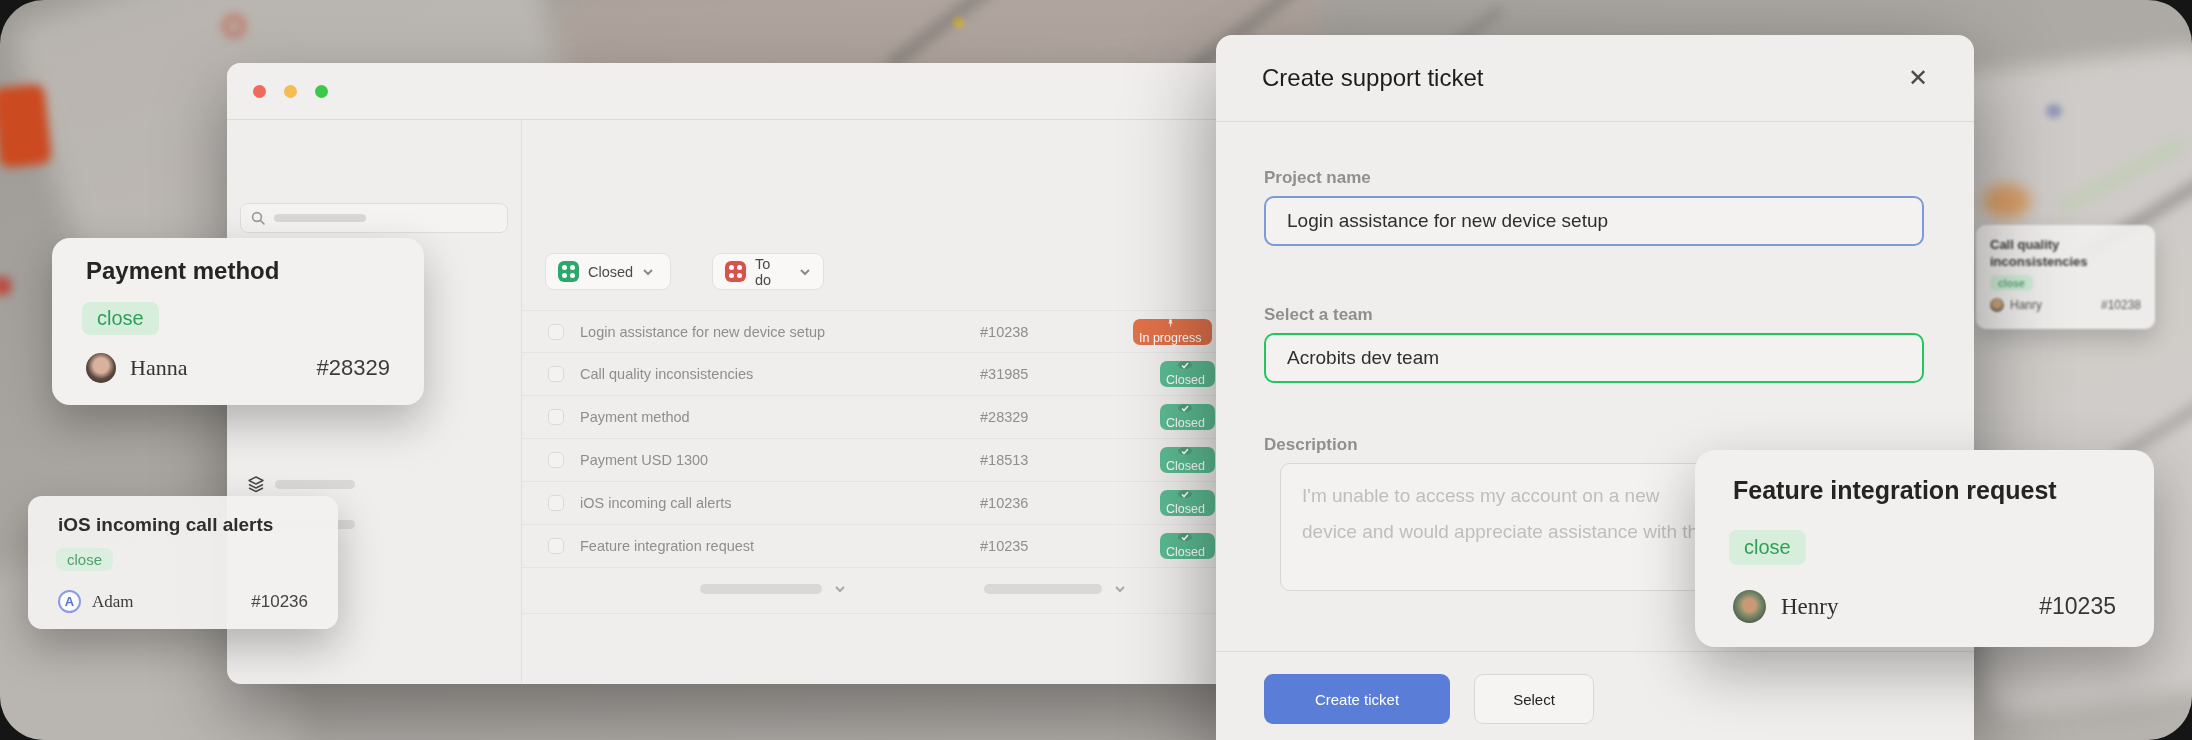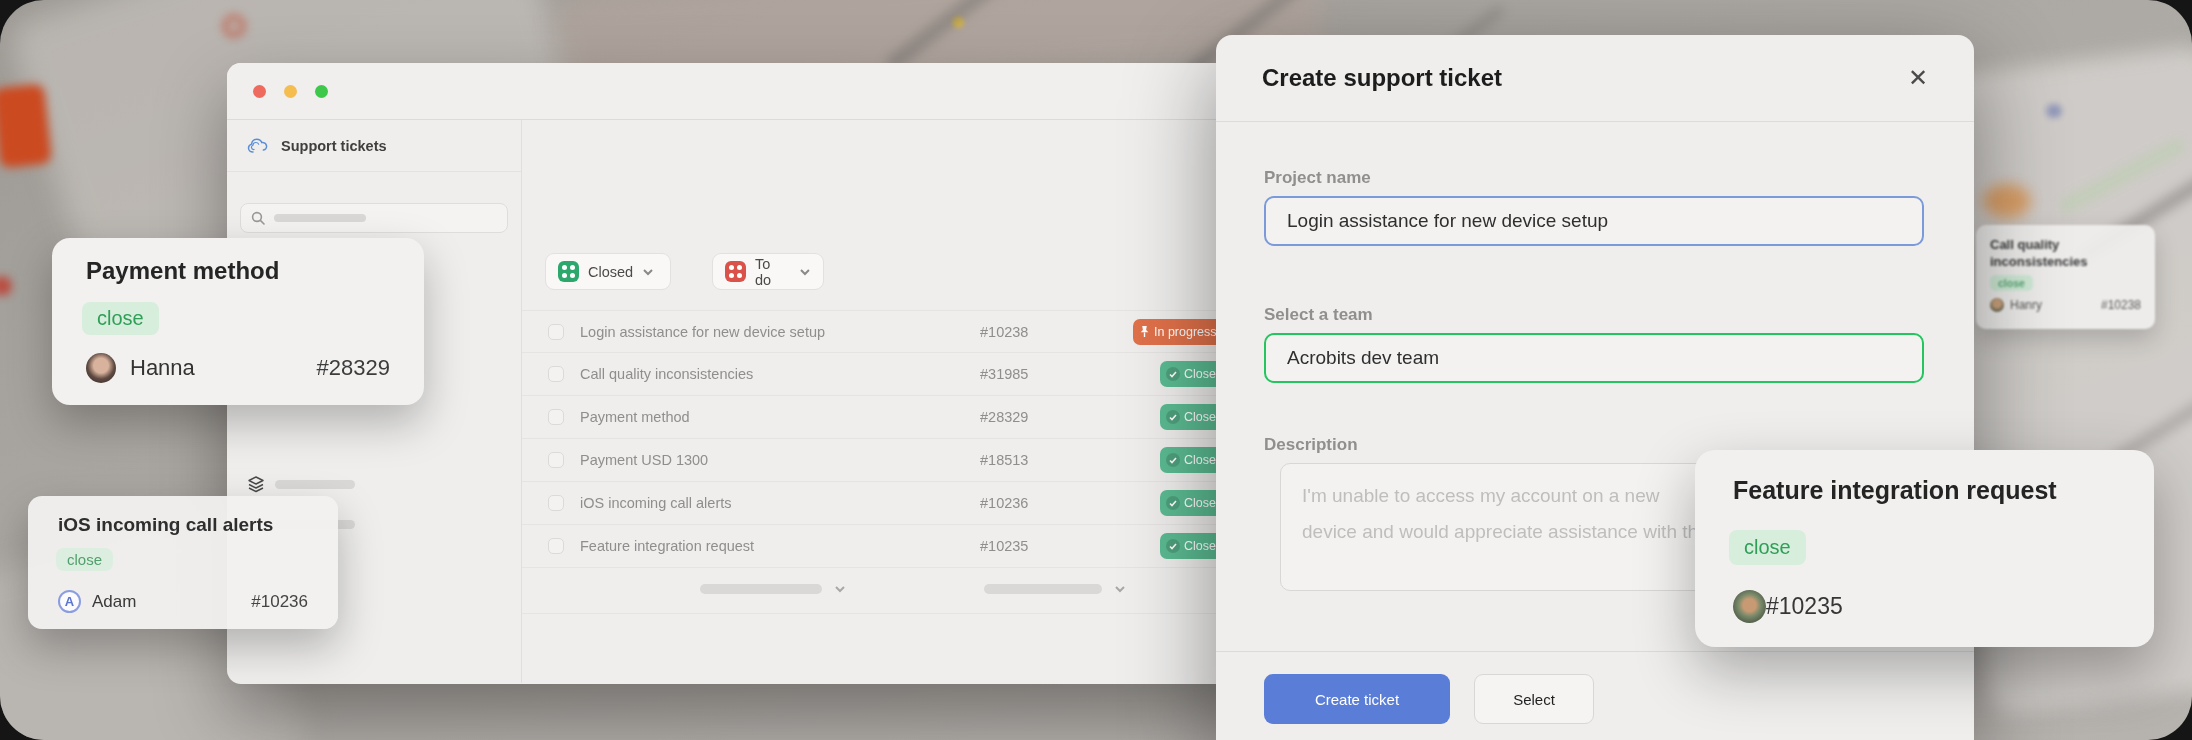--- a/index.html
+++ b/index.html
@@ -52,56 +52,56 @@
   .filterbtn{position:absolute;top:133px;height:37px;background:#f9f8f7;border:1px solid #e2e1e0;border-radius:9px;
     display:flex;align-items:center;padding:0 12px;gap:9px;cursor:pointer;}
   .gridicon{width:21px;height:21px;border-radius:6px;display:grid;grid-template-columns:1fr 1fr;gap:2px;place-items:center;padding:4px;}
   .gridicon i{width:5px;height:5px;background:#fff;border-radius:50%;}
   .fltlabel{font-size:14.5px;color:#4b4a49;}
   .tablerow{position:absolute;left:0;width:740px;height:43px;border-bottom:1px solid #e5e4e2;display:flex;align-items:center;}
   .tablerow:first-of-type{border-top:1px solid #e5e4e2;}
   .cbx{position:absolute;left:26px;width:16px;height:16px;border:1px solid #dbdad9;background:#f3f2f1;border-radius:5px;}
   .tname{position:absolute;left:58px;font-size:14.5px;color:#8f8e8d;}
   .tid{position:absolute;left:458px;font-size:14.5px;color:#8f8e8d;}
-  .statbadge{position:absolute;height:26px;border-radius:7px;display:flex;align-items:center;color:#fff;font-size:12.5px;padding:0 10px 0 6px;gap:4px;white-space:nowrap;}
+  .statbadge{position:absolute;height:26px;border-radius:7px;display:flex;align-items:center;color:#fff;font-size:12.5px;padding:0 10px 0 6px;gap:4px;white-space:nowrap;flex-direction:column;}
   .st-progress{left:611px;background:#e0714a;}
   .st-closed{left:638px;background:#5bbb92;}
   .checkcircle{width:14px;height:14px;border-radius:50%;background:rgba(0,0,0,.14);display:flex;align-items:center;justify-content:center;}
   
   .fcard{position:absolute;background:#f2f1f0;box-shadow:0 18px 44px rgba(0,0,0,.26);}
   .closebadge{display:inline-block;background:#d7eedd;color:#2f9e57;border-radius:8px;font-weight:400;}
   .cardrow{position:absolute;display:flex;align-items:center;}
   .payment{left:52px;top:238px;width:372px;height:167px;border-radius:18px;z-index:3;}
   .payment .ct{position:absolute;left:34px;top:19px;font-size:24px;font-weight:700;color:#252525;}
   .payment .closebadge{position:absolute;left:30px;top:64px;font-size:20px;padding:5px 15px;}
   .payment .cardrow{left:34px;right:34px;bottom:22px;}
   .av-photo{border-radius:50%;}
   .av-hanna{width:30px;height:30px;background:radial-gradient(circle at 50% 42%,#d8b29c 0 32%,#5f4a42 58%,#46382f 78%,#b9b2ac 86%);}
-  .cardname{font-size:22px;color:#333;margin-left:14px;flex:1;}
+  .cardname{font-size:22px;color:#333;margin-left:14px;flex:1;font-family:Liberation Serif, serif;}
   .cardid{font-size:22px;color:#3c3c3c;}
   .ios{left:28px;top:496px;width:310px;height:133px;border-radius:14px;z-index:3;background:rgba(242,241,240,.94);}
   .ios .ct{position:absolute;left:30px;top:18px;font-size:19px;font-weight:700;color:#2e2e2e;}
   .ios .closebadge{position:absolute;left:28px;top:52px;font-size:15px;padding:3px 11px;background:rgba(215,238,221,.8);color:#51a06b;}
   .ios .cardrow{left:30px;right:30px;bottom:16px;}
   .av-adam{width:23px;height:23px;border-radius:50%;border:2px solid #8b9ce0;background:#fbfbfe;color:#5b74d0;
     font-size:13px;font-weight:600;display:flex;align-items:center;justify-content:center;}
   .ios .cardname{font-size:17px;color:#3a3a3a;margin-left:11px;}
   .ios .cardid{font-size:17px;color:#444;}
   .feature{left:1695px;top:450px;width:459px;height:197px;border-radius:20px;z-index:5;background:#f1f0ef;box-shadow:0 24px 60px rgba(0,0,0,.3);}
   .feature .ct{position:absolute;left:38px;top:26px;font-size:25px;font-weight:700;color:#242424;}
   .feature .closebadge{position:absolute;left:34px;top:80px;font-size:20px;padding:6px 15px;}
   .feature .cardrow{left:38px;right:38px;bottom:24px;}
   .av-henry{width:33px;height:33px;background:radial-gradient(circle at 50% 46%,#c89a74 0 26%,#7a8a6a 46%,#55624d 72%,#97a391 100%);}
   .feature .cardname{font-size:23px;color:#2f2f2f;}
   .feature .cardid{font-size:23px;color:#363636;}
   
   .modal{position:absolute;left:1216px;top:35px;width:758px;height:705px;background:#efeeed;border-radius:16px 16px 0 0;
     box-shadow:0 30px 90px rgba(0,0,0,.42);z-index:4;}
   .mheader{height:87px;border-bottom:1px solid #dcdbda;display:flex;align-items:center;padding:0 46px;}
-  .mtitle{font-size:24px;font-weight:700;color:#1d1d1d;flex:1;}
+  .mtitle{font-size:24px;font-weight:400;color:#1d1d1d;flex:1;}
   .mclose{font-size:24px;color:#4a4a4a;cursor:pointer;line-height:1;}
   .mlabel{position:absolute;left:48px;font-size:17px;color:#908f8e;font-weight:bold;}
   .minput{position:absolute;left:48px;width:660px;height:50px;border-radius:10px;background:#f3f2f1;border:2px solid #22c55e;
     display:flex;align-items:center;padding-left:21px;font-size:19px;color:#2f2f2f;}
   .focused{border:2px solid #7b9ad9;}
   .mtextarea{position:absolute;left:64px;top:428px;width:660px;height:128px;border-radius:10px;background:#f3f2f1;
     border:1px solid #d8d7d6;padding:14px 21px;overflow:hidden;}
   .phline{font-size:19px;color:#bfbebd;line-height:36px;white-space:nowrap;}
   .mdivider{position:absolute;left:0;top:616px;width:100%;height:1px;background:#dcdbda;}
   .mbuttons{position:absolute;left:48px;top:639px;display:flex;gap:24px;}
@@ -145,27 +145,20 @@
   </div>
 
   <div class="window">
     <div class="titlebar">
       <span class="light" style="background:#ee6a5f"></span>
       <span class="light" style="background:#f4bd4e"></span>
       <span class="light" style="background:#3dc84c"></span>
     </div>
     <div class="winbody">
       <div class="sidebar">
-        <div class="sbheader">
-          <svg width="23" height="20" viewBox="0 0 23 20">
-            <path d="M6 16c-2.6 0-4.5-1.8-4.5-4 0-1.9 1.3-3.4 3.1-3.9C4.8 5.3 7 3.2 9.8 3.2c2.3 0 4.3 1.4 5.1 3.4 2.1-.4 4.2 1 4.6 3 .4 2.1-1 4.1-3.1 4.5" fill="none" stroke="#5a8fd6" stroke-width="1.5" stroke-linecap="round"></path>
-            <path d="M7.2 13.5c-1.4.2-2.5-.6-2.7-1.8-.2-1 .4-2 1.4-2.4.1-1.6 1.4-2.8 3-2.8 1.2 0 2.3.7 2.8 1.7" fill="none" stroke="#5a8fd6" stroke-width="1.2" stroke-linecap="round"></path>
-          </svg>
-          <span class="label">Support tickets</span>
-        </div>
         <div class="searchbox">
           <svg width="14" height="14" viewBox="0 0 14 14">
             <circle cx="6" cy="6" r="4.4" fill="none" stroke="#9a9998" stroke-width="1.6"></circle>
             <line x1="9.4" y1="9.4" x2="13" y2="13" stroke="#9a9998" stroke-width="1.6" stroke-linecap="round"></line>
           </svg>
           <span class="skel" style="width:92px;height:8px;margin-left:9px"></span>
         </div>
         <div class="navitem" style="left:20px;top:355px">
           <svg width="18" height="18" viewBox="0 0 18 18">
             <path d="M9 2 16 5.5 9 9 2 5.5Z" fill="none" stroke="#4a4a4a" stroke-width="1.4" stroke-linejoin="round"></path>
@@ -320,20 +313,21 @@
       <span class="cardname">Adam</span>
       <span class="cardid">#10236</span>
     </div>
   </div>
 
   <div class="fcard feature">
     <div class="ct">Feature integration request</div>
     <span class="closebadge">close</span>
     <div class="cardrow">
       <span class="av-photo av-henry"></span>
+      <span class="cardname" style="margin-left:15px">Henry</span>
       <span class="cardid">#10235</span>
     </div>
   </div>
 
   <div class="modal">
     <div class="mheader">
       <span class="mtitle">Create support ticket</span>
       <span class="mclose">✕</span>
     </div>
     <div class="mlabel" style="top:133px">Project name</div>

